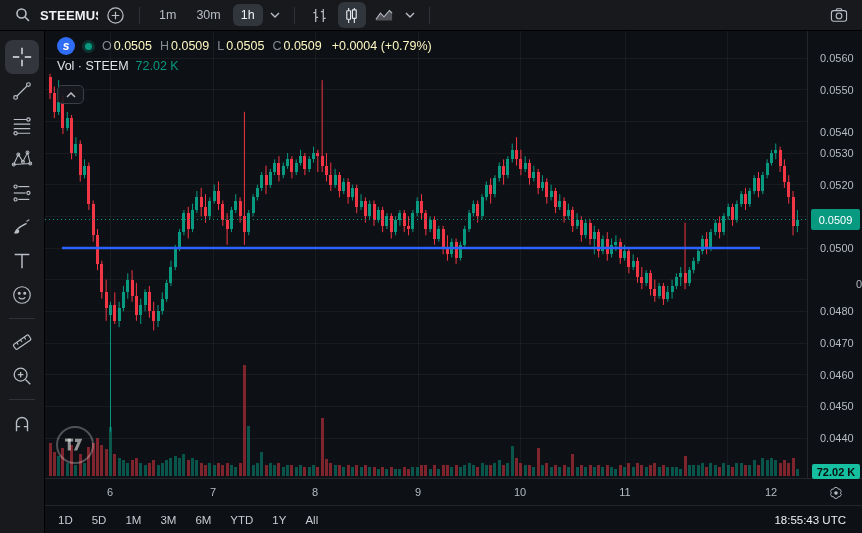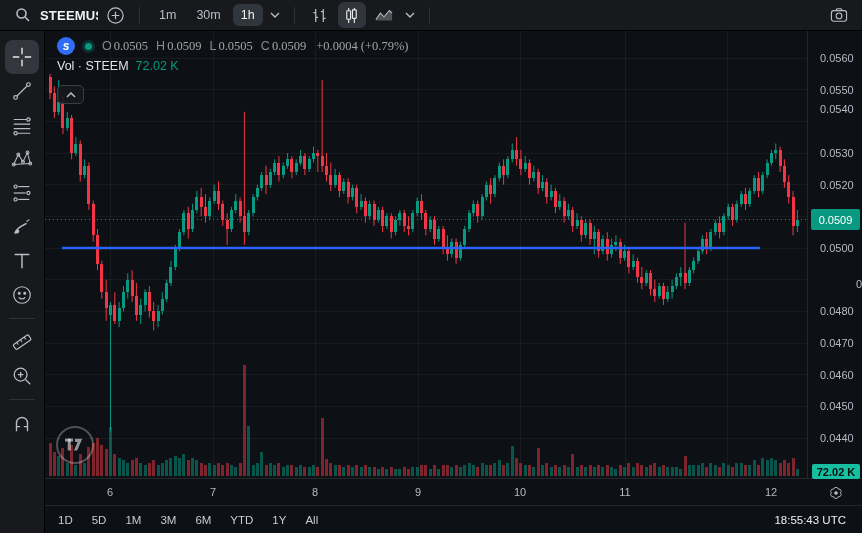--- a/index.html
+++ b/index.html
@@ -36,21 +36,21 @@
   .legend{position:absolute;left:57px;top:37px;font-size:13px;display:flex;align-items:center;
           gap:7px;z-index:5;}
   .coin-ic{width:18px;height:18px;border-radius:50%;background:#2f6df6;color:#fff;font-size:12px;
            font-weight:bold;display:flex;align-items:center;justify-content:center;font-style:italic;}
   .sym-title{color:#eef1f4;font-weight:bold;letter-spacing:.1px;}
   .mkt-dot{width:13px;height:13px;border-radius:50%;background:rgba(8,153,129,.25);
            display:flex;align-items:center;justify-content:center;}
   .mkt-dot i{width:7px;height:7px;border-radius:50%;background:#089981;display:block;}
   .ohlc{display:flex;gap:8px;font-size:12.5px;}
   .ohlc .k{color:#868b94;}
-  .ohlc .v{color:#a3a3a3;margin-left:2px;font-family:Liberation Serif, serif;}
+  .ohlc .v{color:#fef9c3;margin-left:2px;}
   .legend2{position:absolute;left:57px;top:59px;font-size:12.5px;z-index:5;display:flex;gap:7px;justify-content:flex-end;}
   .legend2 .lbl{color:#dfe2e7;}
   .legend2 .val{color:#089981;}
   .collapse-btn{position:absolute;left:57px;top:85px;width:27px;height:19px;border:1px solid #3a3e46;
                 border-radius:5px;background:rgba(23,25,29,.85);color:#b9bdc5;display:flex;
                 align-items:center;justify-content:center;z-index:5;}
   .tv-mark{position:absolute;left:56px;top:426px;width:38px;height:38px;border:2px solid rgba(255,255,255,.28);
            border-radius:50%;display:flex;align-items:center;justify-content:center;z-index:4;
            color:rgba(255,255,255,.55);font-weight:bold;font-size:15px;letter-spacing:-1px;}
   
@@ -800,21 +800,21 @@
         <rect x="3" y="0" width="3.4" height="13"></rect>
       <path d="M11 0h4l4 0-5.6 13h-3.6l4-9.4H11z"></path>
     </svg>
   </div>
 
   <div class="price-axis" id="price-axis">
     <div class="price-badge" style="top: 178.002px;">0.0509</div>
     <div class="vol-badge">72.02 K</div>
   <div class="pa-label" style="top: 21px;">0.0560</div>
       <div class="pa-label" style="top: 52.667px;">0.0550</div>
-      <div class="pa-label" style="top: 72px;">0.0540</div>
+      <div class="pa-label" style="top: 95px;">0.0540</div>
       <div class="pa-label" style="top: 116.001px;">0.0530</div>
       <div class="pa-label" style="top: 147.668px;">0.0520</div>
       <div class="pa-label" style="top: 211.002px;">0.0500</div>
       <div class="pa-label" style="top: 247px; padding-left: 36px;">0.0490</div>
       <div class="pa-label" style="top: 274.336px;">0.0480</div>
       <div class="pa-label" style="top: 306.003px;">0.0470</div>
       <div class="pa-label" style="top: 337.67px;">0.0460</div>
       <div class="pa-label" style="top: 369.337px;">0.0450</div>
       <div class="pa-label" style="top: 401.004px; text-align: center;">0.0440</div>
     </div>

